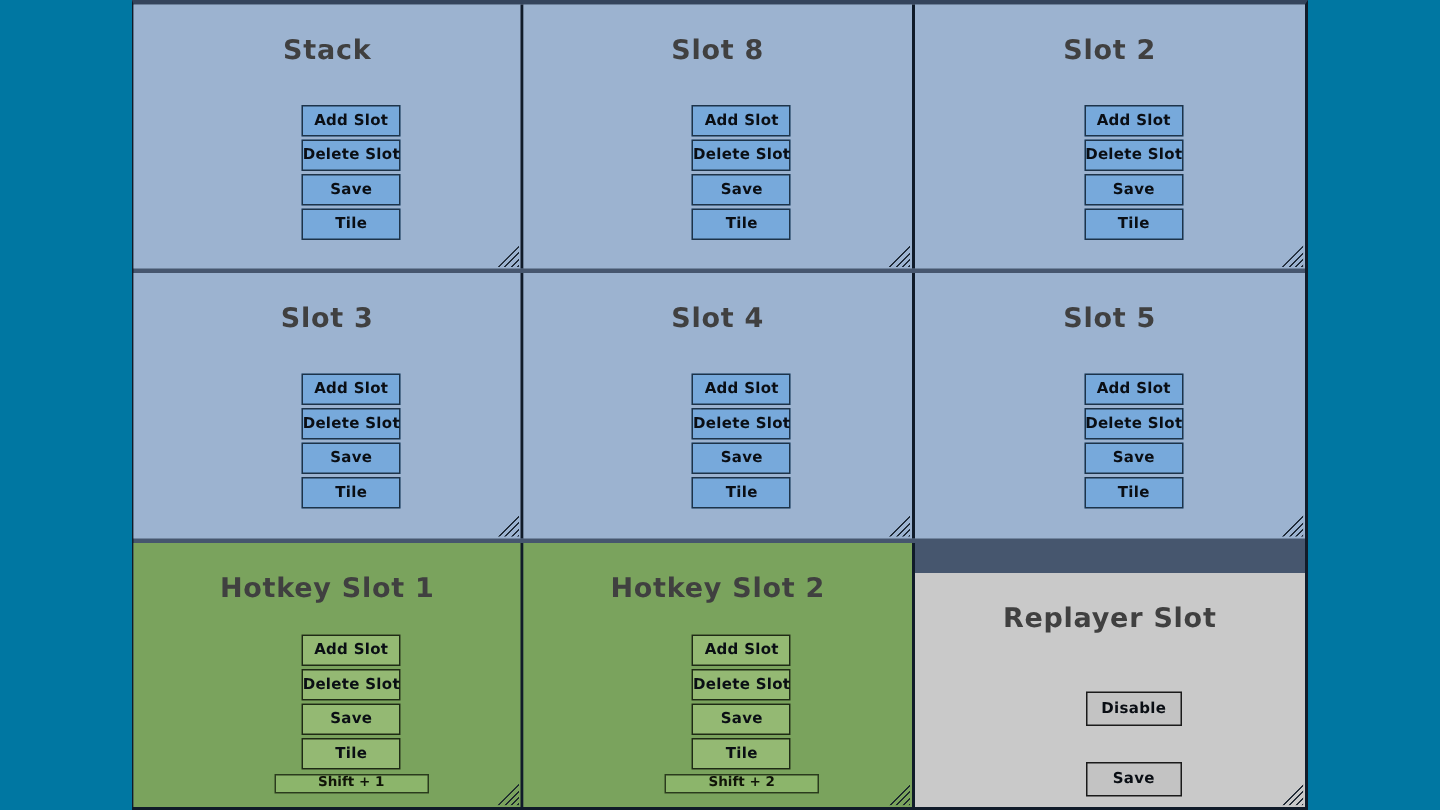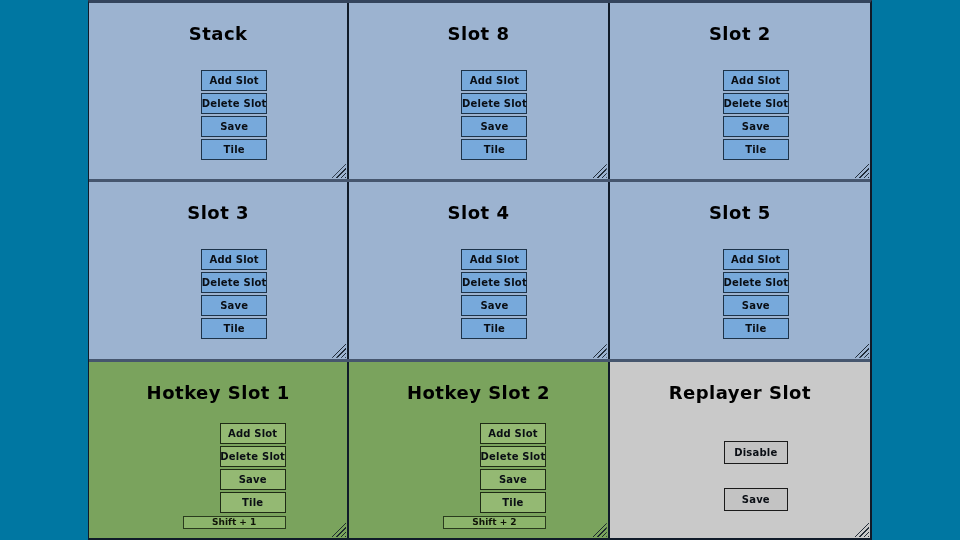--- a/index.html
+++ b/index.html
@@ -41,34 +41,34 @@
     position: relative;
     overflow: hidden;
     display: flex;
     flex-direction: column;
     align-items: center;
     border-right: 2px solid var(--grid-line-vertical);
   }
   .panel.last-col { border-right: none; }
   .panel.blue  { background: var(--panel-blue); }
   .panel.green { background: var(--panel-green); }
-  .panel.gray  { background: var(--panel-gray); }
+  .panel.gray  { background: var(--panel-gray); margin-top: 20px; }
 
   .panel-title {
     margin-top: 20px;
     font-size: 18px;
     font-weight: bold;
     letter-spacing: 0.5px;
-    color: #000000;
+    color: #404040;
     text-align: center;
   }
   .btn-stack {
     display: flex;
     flex-direction: column;
-    align-items: flex-end;
+    align-items: center;
     padding-left: 32px;
   }
   .panel.blue  .btn-stack { margin-top: 26px; }
   .panel.green .btn-stack { margin-top: 20px; }
   .panel.gray  .btn-stack { margin-top: 38px; gap: 24px; }
 
   .btn {
     width: 66px;
     height: 21px;
     margin-bottom: 2px;

